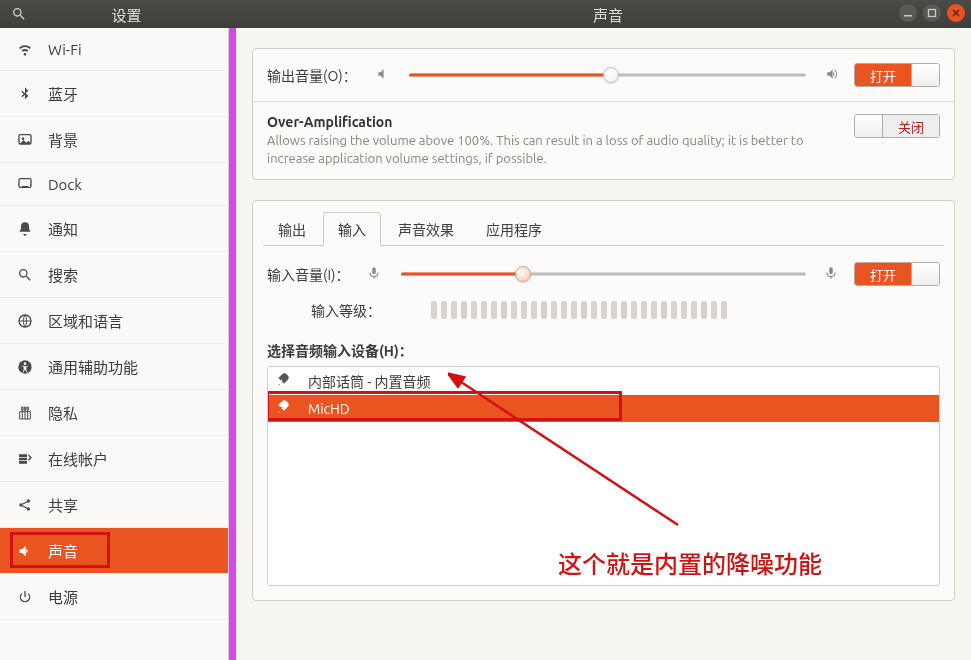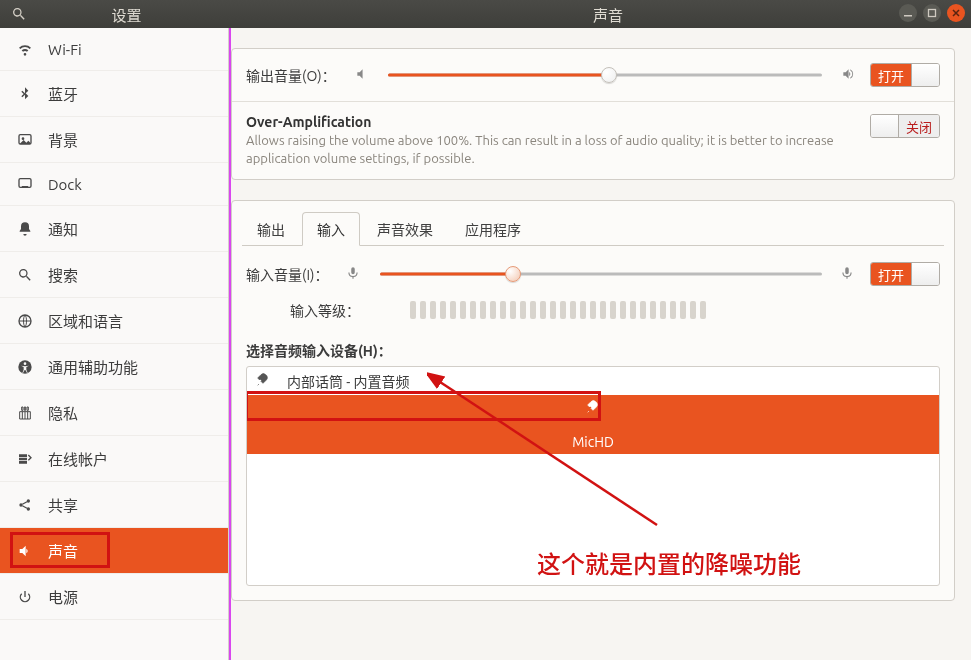--- a/index.html
+++ b/index.html
@@ -94,22 +94,22 @@
     left: 10px; top: 4px;
     width: 100px; height: 36px;
     border: 3px solid #d11212;
     pointer-events: none;
   }
 
   
   .content {
     flex: 1;
     background: #f7f5f2;
-    border-left: 2px solid #d946ef;
-    padding: 20px 16px 16px 0;
+    border-left: 7px solid #d946ef;
+    padding: 20px 16px 16px 16px;
     overflow: hidden;
     position: relative;
   }
 
   .panel {
     border: 1px solid #d2cec8;
     border-radius: 4px;
     background: #fcfbf9;
     margin-bottom: 20px;
   }
@@ -150,21 +150,21 @@
     width: 16px; height: 16px;
     border-radius: 50%;
     background: radial-gradient(circle at 30% 30%, #fff, #eee);
     border: 1px solid #c4c0ba;
     box-shadow: 0 1px 1px rgba(0,0,0,0.15);
   }
 
   .toggle {
     display: inline-flex;
     align-items: center;
-    width: 70px; height: 24px;
+    width: 86px; height: 24px;
     border: 1px solid #b0aca6;
     border-radius: 3px;
     overflow: hidden;
     margin-left: 6px;
   }
   .toggle-on .tog-label { background: #e95420; color: #fff; }
   .toggle-off .tog-label { background: #eee; color: #b91c1c; }
   .tog-label {
     flex: 1; text-align: center; font-size: 13px;
     height: 100%; display: flex; align-items: center; justify-content: center;
@@ -243,21 +243,21 @@
     overflow: hidden;
   }
   .device-item {
     display: flex;
     align-items: center;
     padding: 4px 8px;
     gap: 16px;
     font-size: 14px;
   }
   .device-item .dev-icon svg { width: 16px; height: 16px; }
-  .device-item.selected { background: #e95420; color: #fff; flex-direction: column; }
+  .device-item.selected { background: #e95420; color: #fff; }
 
   
   .annotation {
     position: absolute;
     left: 280px;
     top: 68px;
     pointer-events: none;
     color: #d11212;
     font-size: 24px;
     font-weight: 500;

